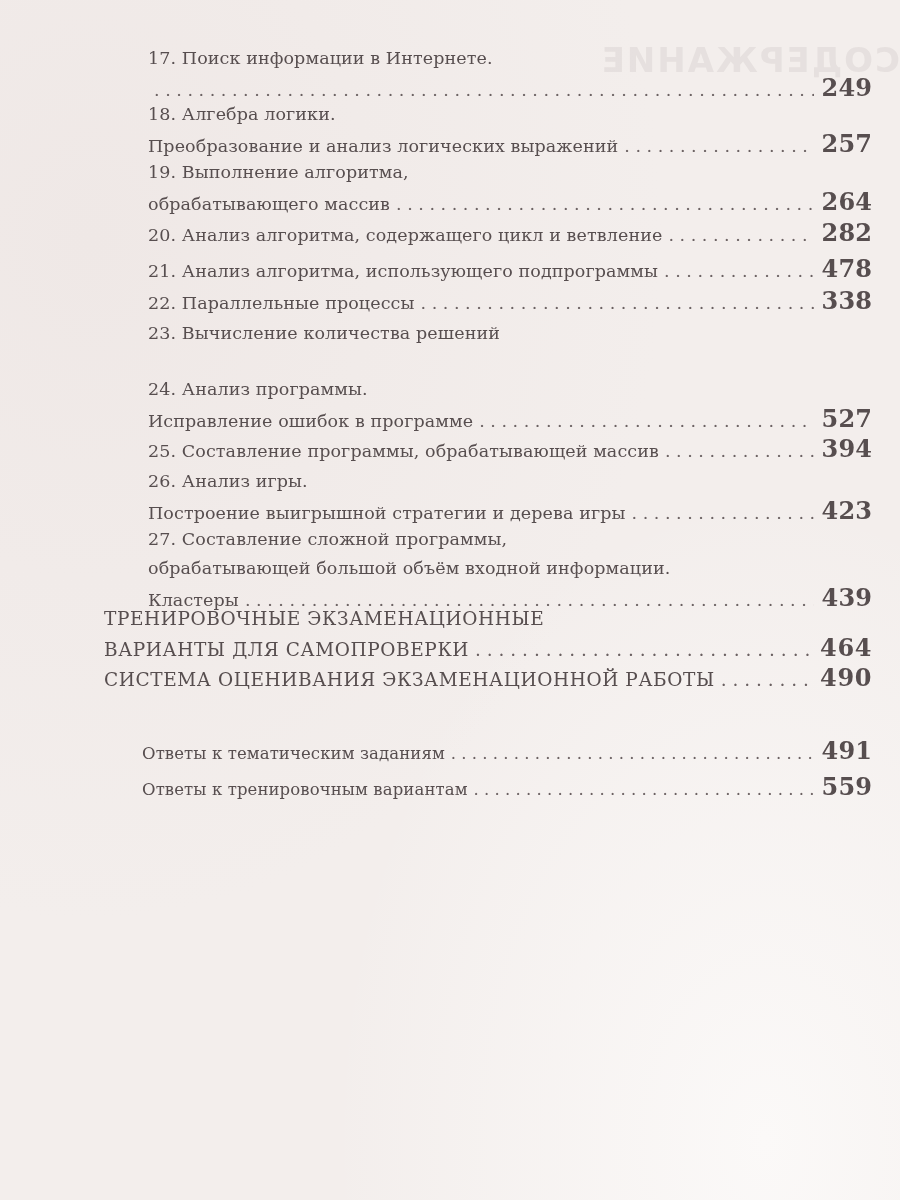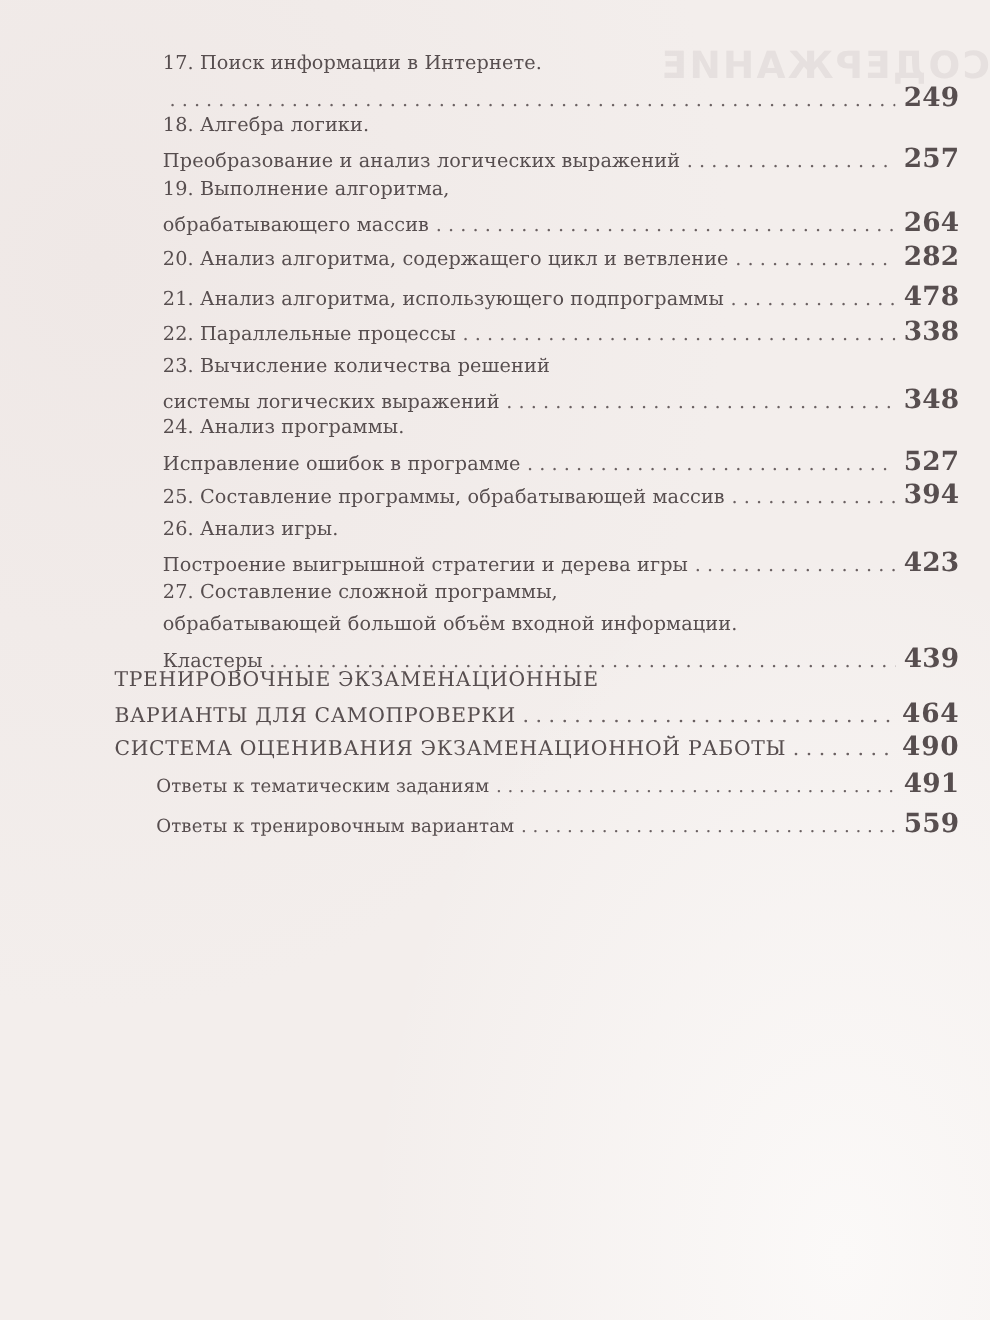--- a/index.html
+++ b/index.html
@@ -33,21 +33,21 @@
     .entry .dots {
       flex: 1 1 auto; overflow: hidden; margin: 0 8px 0 6px;
       letter-spacing: 4px; color: #6a6061;
     }
     .entry .dots::before {
       content: ". . . . . . . . . . . . . . . . . . . . . . . . . . . . . . . . . . . . . . . . . . . . . . . . . . . . . . . . . . . . . . . . . . . . . . . . . . . . . . . . . . .";
       letter-spacing: 0px;
     }
     .entry .page-num { flex: 0 0 auto; font-weight: bold; font-size: 24px; }
     .entry.heading { left: 104px; width: 768px; font-size: 18.5px; letter-spacing: 0.6px; }
-    .entry.answer { left: 142px; width: 730px; font-size: 16.5px; }
+    .entry.answer { left: 142px; width: 730px; font-size: 16.5px; margin-top: 39px; }
     .entry.answer .page-num, .entry.heading .page-num { font-weight: bold; }
   </style>
 </head>
 <body>
 
 <div class="page">
   <div class="ghost">СОДЕРЖАНИЕ</div>
 
   <div class="toc">
 
@@ -103,25 +103,20 @@
       <div class="line">
           <span class="text">22. Параллельные процессы</span>
           <span class="dots"></span>
           <span class="page-num">338</span>
         </div>
     </div>
 
     <div class="entry" style="top:319px">
       <div class="line">
           <span class="text">23. Вычисление количества решений</span>
-        </div>
-      <div class="line">
-          <span class="text">системы логических выражений</span>
-          <span class="dots"></span>
-          <span class="page-num">348</span>
         </div>
     </div>
 
     <div class="entry" style="top:375px">
       <div class="line">
           <span class="text">24. Анализ программы.</span>
         </div>
       <div class="line">
           <span class="text">Исправление ошибок в программе</span>
           <span class="dots"></span>

